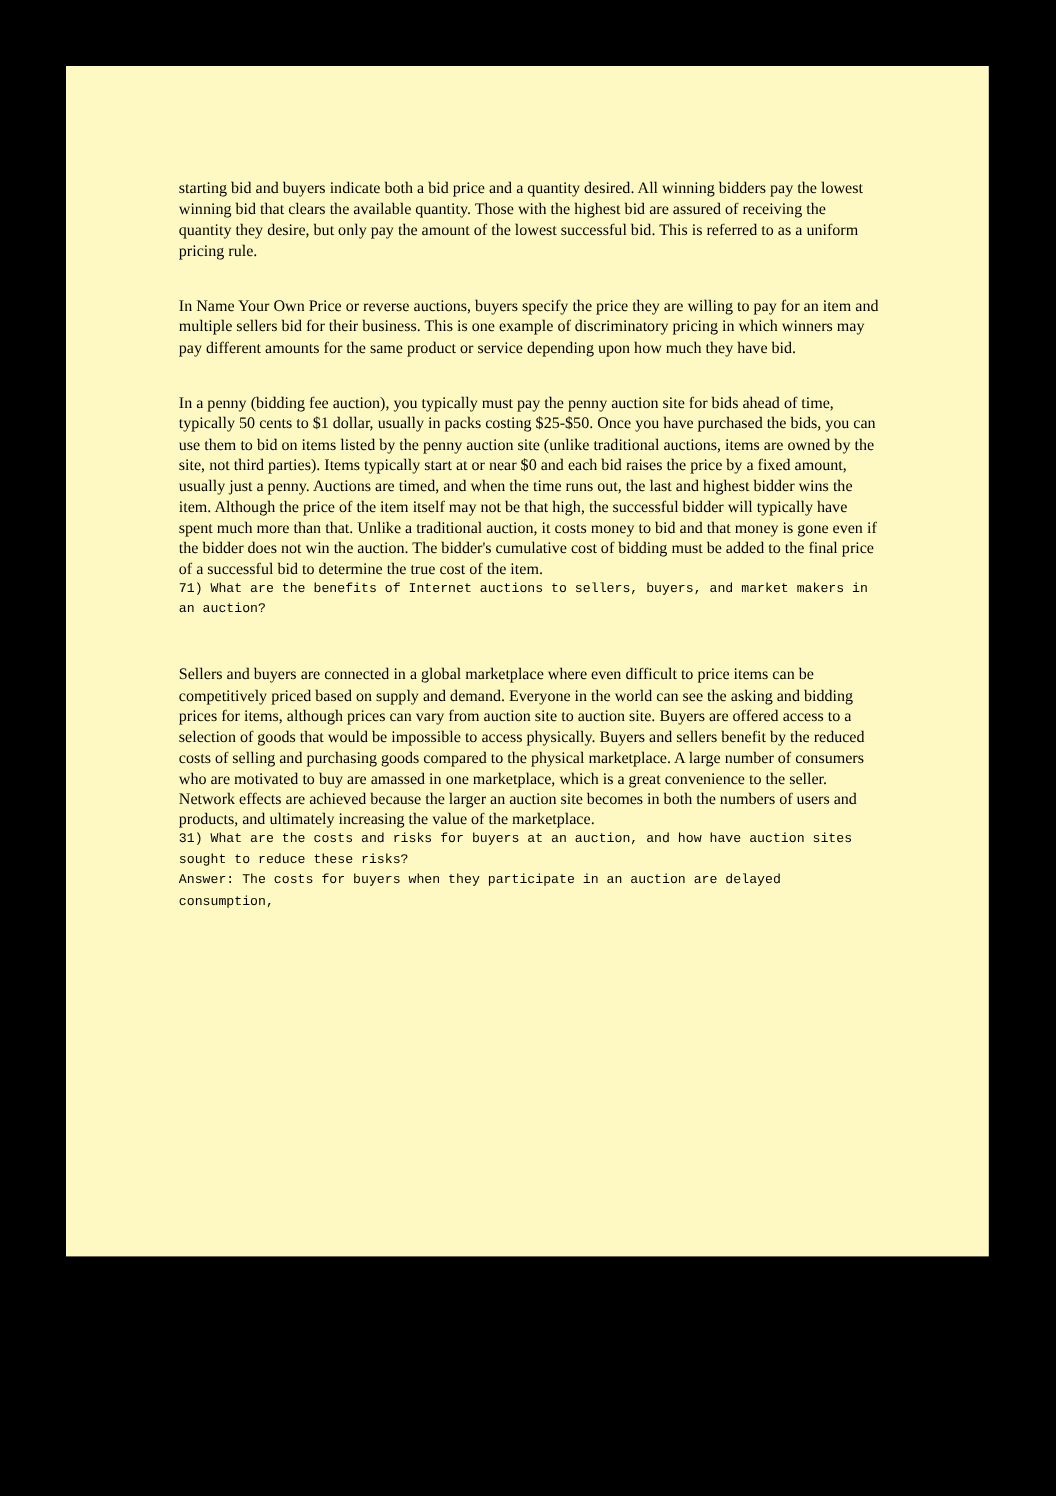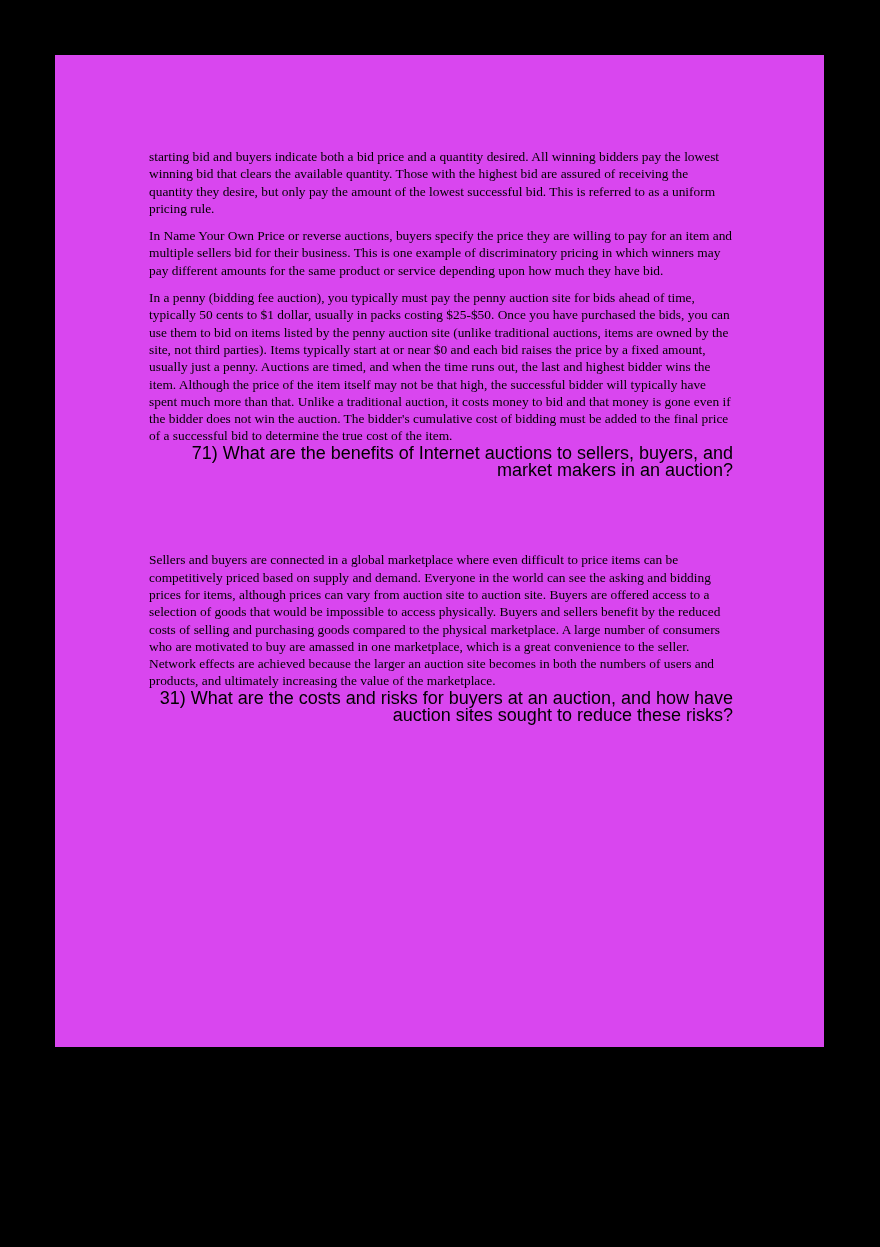--- a/index.html
+++ b/index.html
@@ -18,56 +18,55 @@
     height: 1247px;
     background: #000000;
     overflow: hidden;
   }
   .page-sheet {
     position: absolute;
     left: 55px;
     top: 55px;
     width: 769px;
     height: 992px;
-    background: #d946ef;
+    background: #fef9c3;
   }
   .doc-body {
     position: absolute;
     left: 94px;
     top: 93px;
     width: 584px;
   }
   .para {
     font-family: "Liberation Serif", serif;
     font-size: 13.4px;
     line-height: 17.3px;
     color: #000000;
     text-align: left;
     margin: 0;
     white-space: normal;
   }
   .gap-para {
-    margin-top: 10px;
+    margin-top: 29px;
   }
   .gap-block-large {
     margin-top: 48px;
   }
   .gap-block-xl {
-    margin-top: 72px;
+    margin-top: 36px;
   }
   .gap-block-xxl {
     margin-top: 80px;
   }
   .qa-line {
-    font-family: Liberation Sans, sans-serif;
-    font-size: 18px;
+    font-family: Liberation Mono, monospace;
+    font-size: 11px;
     line-height: 17.3px;
     color: #000000;
     margin: 0;
-    text-align: right;
   }
 </style>
 </head>
 <body>
 
 <div class="page-canvas">
   <div class="page-sheet">
     <div class="doc-body">
 
       <p class="para">starting bid and buyers indicate both a bid price and a quantity desired. All winning bidders pay the lowest winning bid that clears the available quantity. Those with the highest bid are assured of receiving the quantity they desire, but only pay the amount of the lowest successful bid. This is referred to as a uniform pricing rule.</p>
@@ -76,16 +75,17 @@
 
       <p class="para gap-para">In a penny (bidding fee auction), you typically must pay the penny auction site for bids ahead of time, typically 50 cents to $1 dollar, usually in packs costing $25-$50. Once you have purchased the bids, you can use them to bid on items listed by the penny auction site (unlike traditional auctions, items are owned by the site, not third parties). Items typically start at or near $0 and each bid raises the price by a fixed amount, usually just a penny. Auctions are timed, and when the time runs out, the last and highest bidder wins the item. Although the price of the item itself may not be that high, the successful bidder will typically have spent much more than that. Unlike a traditional auction, it costs money to bid and that money is gone even if the bidder does not win the auction. The bidder's cumulative cost of bidding must be added to the final price of a successful bid to determine the true cost of the item.</p>
 
       <p class="qa-line gap-block-large">71) What are the benefits of Internet auctions to sellers, buyers, and market makers in an auction?</p>
 
 
       <p class="para gap-block-xl">Sellers and buyers are connected in a global marketplace where even difficult to price items can be competitively priced based on supply and demand. Everyone in the world can see the asking and bidding prices for items, although prices can vary from auction site to auction site. Buyers are offered access to a selection of goods that would be impossible to access physically. Buyers and sellers benefit by the reduced costs of selling and purchasing goods compared to the physical marketplace. A large number of consumers who are motivated to buy are amassed in one marketplace, which is a great convenience to the seller. Network effects are achieved because the larger an auction site becomes in both the numbers of users and products, and ultimately increasing the value of the marketplace.</p>
 
       <p class="qa-line gap-block-xxl">31) What are the costs and risks for buyers at an auction, and how have auction sites sought to reduce these risks?</p>
 
+      <p class="qa-line">Answer:  The costs for buyers when they participate in an auction are delayed consumption,</p>
 
     </div>
   </div>
 </div>
 
 </body></html>

